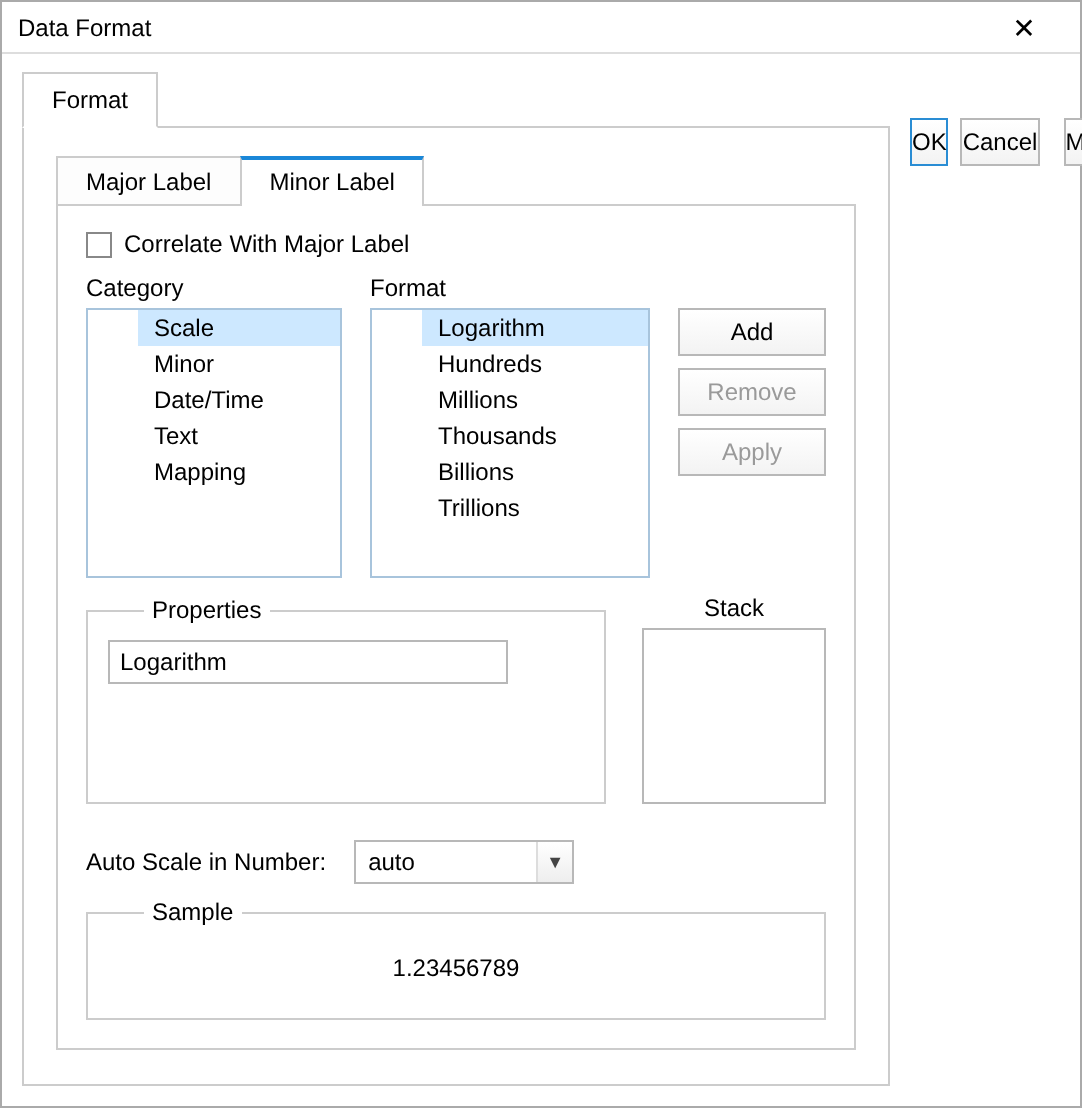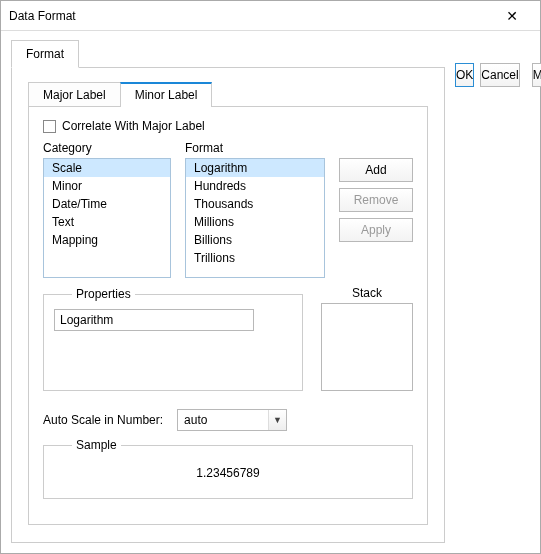--- a/index.html
+++ b/index.html
@@ -18,21 +18,21 @@
 .inner-tabs { display: flex; margin-top: 2px; }
 .inner-tab { padding: 5px 14px; border: 1px solid #ccc; border-bottom: none; border-right: none; background: #fdfdfd; cursor: pointer; position: relative; }
 .inner-tab:last-child { border-right: 1px solid #ccc; }
 .inner-tab.active { background: #fff; border-top: 2px solid #1a87d8; padding-top: 4px; z-index: 2; }
 .inner-panel { border: 1px solid #ccc; padding: 12px 14px 14px 14px; flex: 1; display: flex; flex-direction: column; position: relative; top: -1px; }
 .check-row { display: flex; align-items: center; gap: 6px; margin-bottom: 8px; }
 .check-box { width: 13px; height: 13px; border: 1px solid #888; background: #fff; cursor: pointer; }
 .cols-row { display: flex; gap: 14px; }
 .col-block { display: flex; flex-direction: column; }
 .col-label { margin-bottom: 3px; }
-.listbox { border: 1px solid #a8c4dc; background: #fff; height: 120px; overflow: hidden; }
+.listbox { border: 1px solid #a8c4dc; background: #fff; height: 135px; overflow: hidden; padding-left: 25px; }
 .listbox.cat { width: 128px; }
 .listbox.fmt { width: 140px; }
 .li { padding: 2px 8px; cursor: pointer; }
 .li.sel { background: #cde8ff; }
 .actions-col { display: flex; flex-direction: column; gap: 6px; width: 74px; margin-top: 17px; }
 .btn { height: 24px; border: 1px solid #b8b8b8; background: linear-gradient(#fff,#f3f3f3); cursor: pointer; font-size: 12px; font-family: inherit; }
 .btn.disabled { color: #9a9a9a; cursor: default; }
 .btn.primary { border: 1px solid #2a8dd4; }
 .right-col .btn { width: 100%; }
 .right-col .help-gap { height: 40px; }
@@ -83,22 +83,22 @@
                 <div class="li">Date/Time</div>
                 <div class="li">Text</div>
                 <div class="li">Mapping</div>
               </div>
             </div>
             <div class="col-block">
               <div class="col-label">Format</div>
               <div class="listbox fmt">
                 <div class="li sel">Logarithm</div>
                 <div class="li">Hundreds</div>
+                <div class="li">Millions</div>
                 <div class="li">Thousands</div>
-                <div class="li">Millions</div>
                 <div class="li">Billions</div>
                 <div class="li">Trillions</div>
               </div>
             </div>
             <div class="actions-col">
               <button class="btn">Add</button>
               <button class="btn disabled">Remove</button>
               <button class="btn disabled">Apply</button>
             </div>
           </div>

